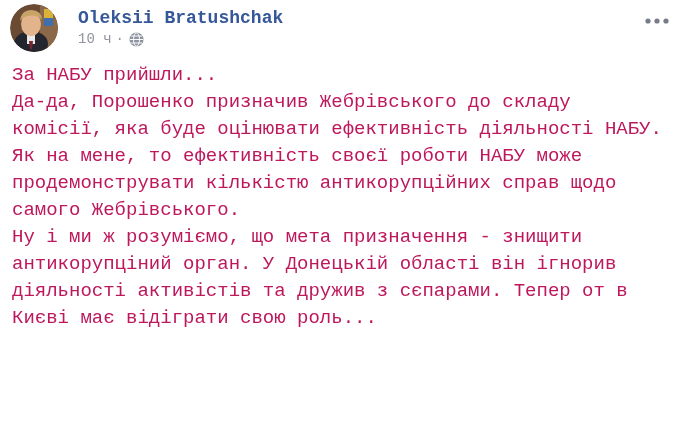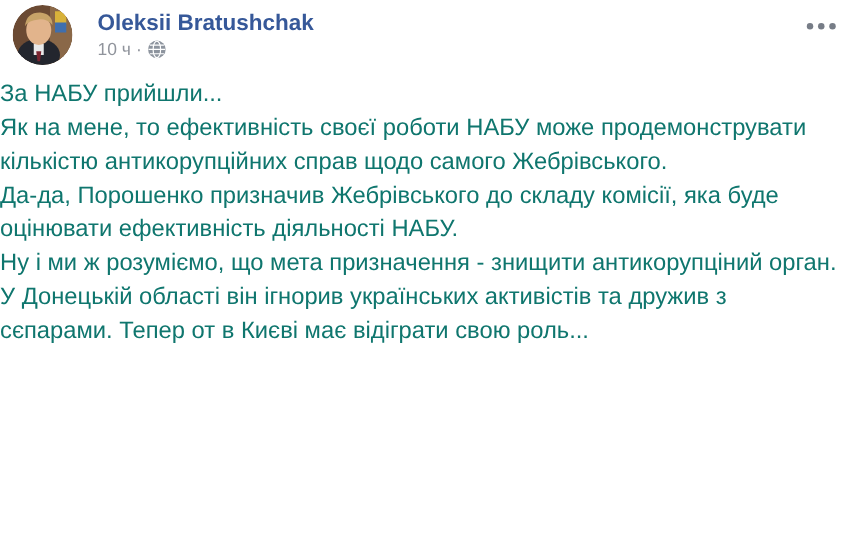--- a/index.html
+++ b/index.html
@@ -1,21 +1,21 @@
 <!DOCTYPE html>
 <html><head>
 <meta charset="utf-8">
 <style>
   html, body { margin: 0; padding: 0; background: #ffffff; }
   .post {
     position: relative;
     width: 689px;
     height: 442px;
     background: #ffffff;
-    font-family: Liberation Sans, sans-serif;
+    font-family: Liberation Mono, monospace;
     overflow: hidden;
     box-sizing: border-box;
   }
   .post-header {
     position: relative;
     height: 56px;
   }
   .avatar {
     position: absolute;
     left: 10px;
@@ -59,24 +59,24 @@
     height: 16px;
     display: flex;
     align-items: center;
     justify-content: flex-end;
     cursor: pointer;
     border: none;
     background: transparent;
     padding: 0;
   }
   .post-body {
-    padding: 6px 16px 0 0;
+    padding: 6px 16px 0 12px;
     font-size: 19px;
     line-height: 27px;
-    color: #0f766e;
+    color: #be185d;
   }
   .post-paragraph { margin: 0; }
 </style>
 </head>
 <body>
 
 <div class="post">
 
   <div class="post-header">
 
@@ -125,18 +125,18 @@
         <circle cx="3" cy="3" r="2.6" fill="#777d87"></circle>
         <circle cx="12" cy="3" r="2.6" fill="#777d87"></circle>
         <circle cx="21" cy="3" r="2.6" fill="#777d87"></circle>
       </svg>
     </button>
 
   </div>
 
   <div class="post-body">
       <div class="post-paragraph">За НАБУ прийшли...</div>
+      <div class="post-paragraph">Да-да, Порошенко призначив Жебрівського до складу комісії, яка буде оцінювати ефективність діяльності НАБУ.</div>
       <div class="post-paragraph">Як на мене, то ефективність своєї роботи НАБУ може продемонструвати кількістю антикорупційних справ щодо самого Жебрівського.</div>
-      <div class="post-paragraph">Да-да, Порошенко призначив Жебрівського до складу комісії, яка буде оцінювати ефективність діяльності НАБУ.</div>
-      <div class="post-paragraph">Ну і ми ж розуміємо, що мета призначення - знищити антикорупціний орган. У Донецькій області він ігнорив українських активістів та дружив з сєпарами. Тепер от в Києві має відіграти свою роль...</div>
+      <div class="post-paragraph">Ну і ми ж розуміємо, що мета призначення - знищити антикорупціний орган. У Донецькій області він ігнорив діяльності активістів та дружив з сєпарами. Тепер от в Києві має відіграти свою роль...</div>
     </div>
 
 </div>
 
 </body></html>

